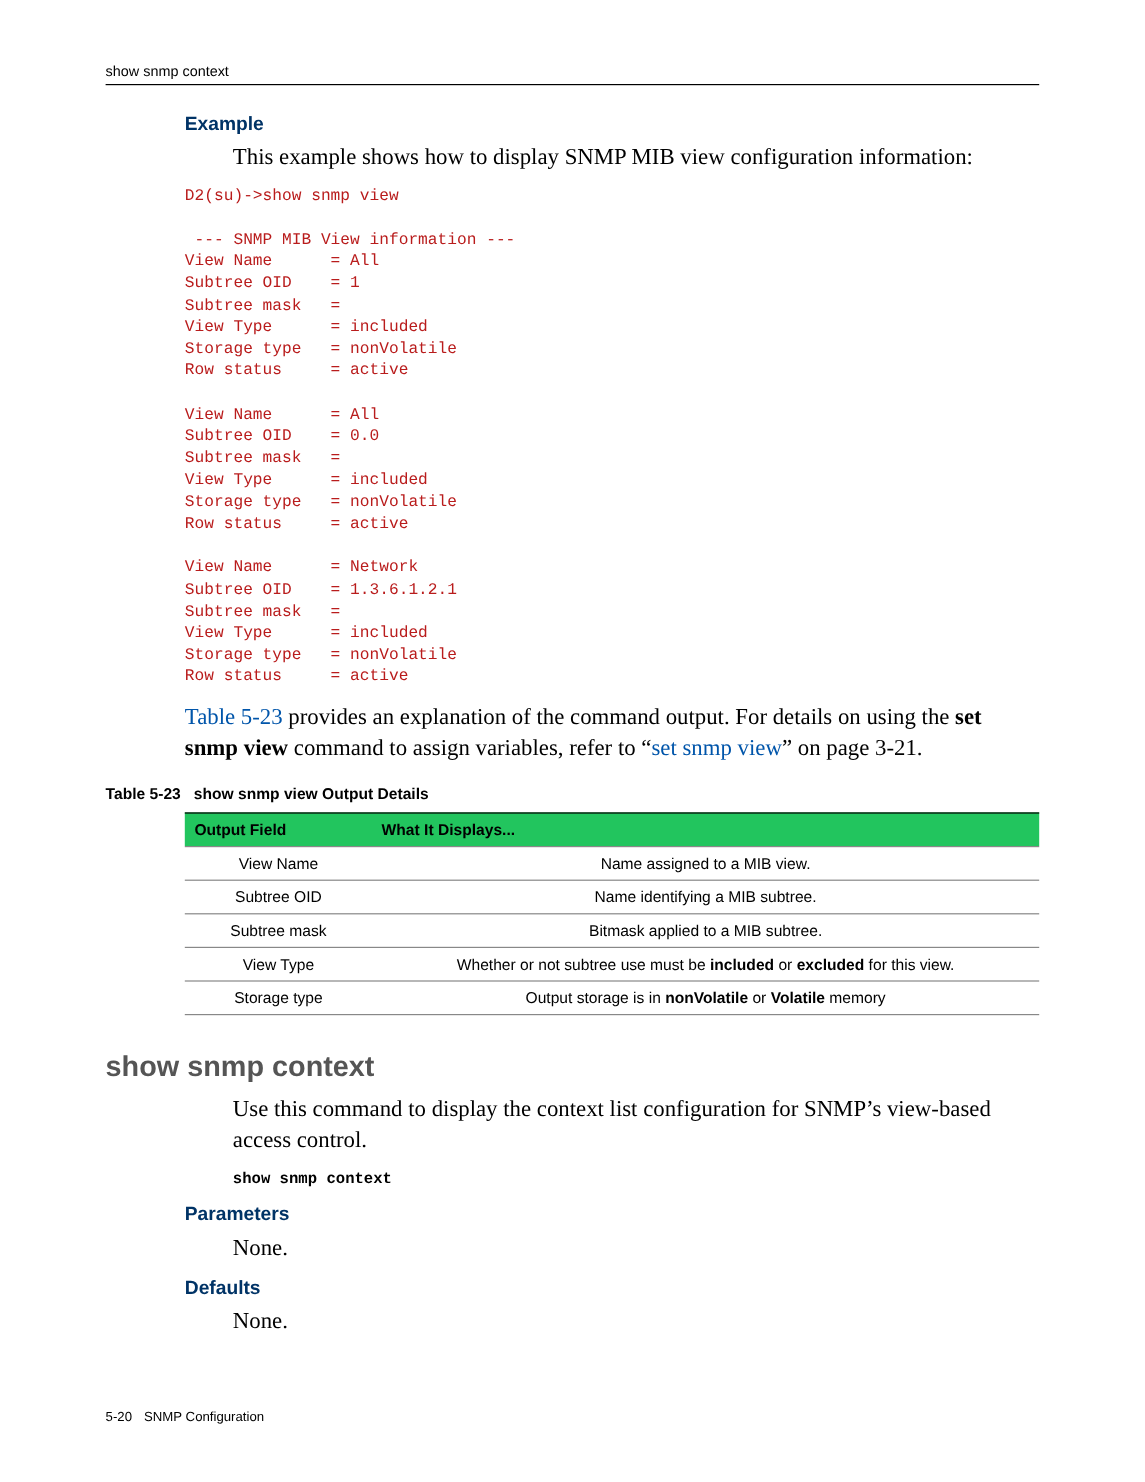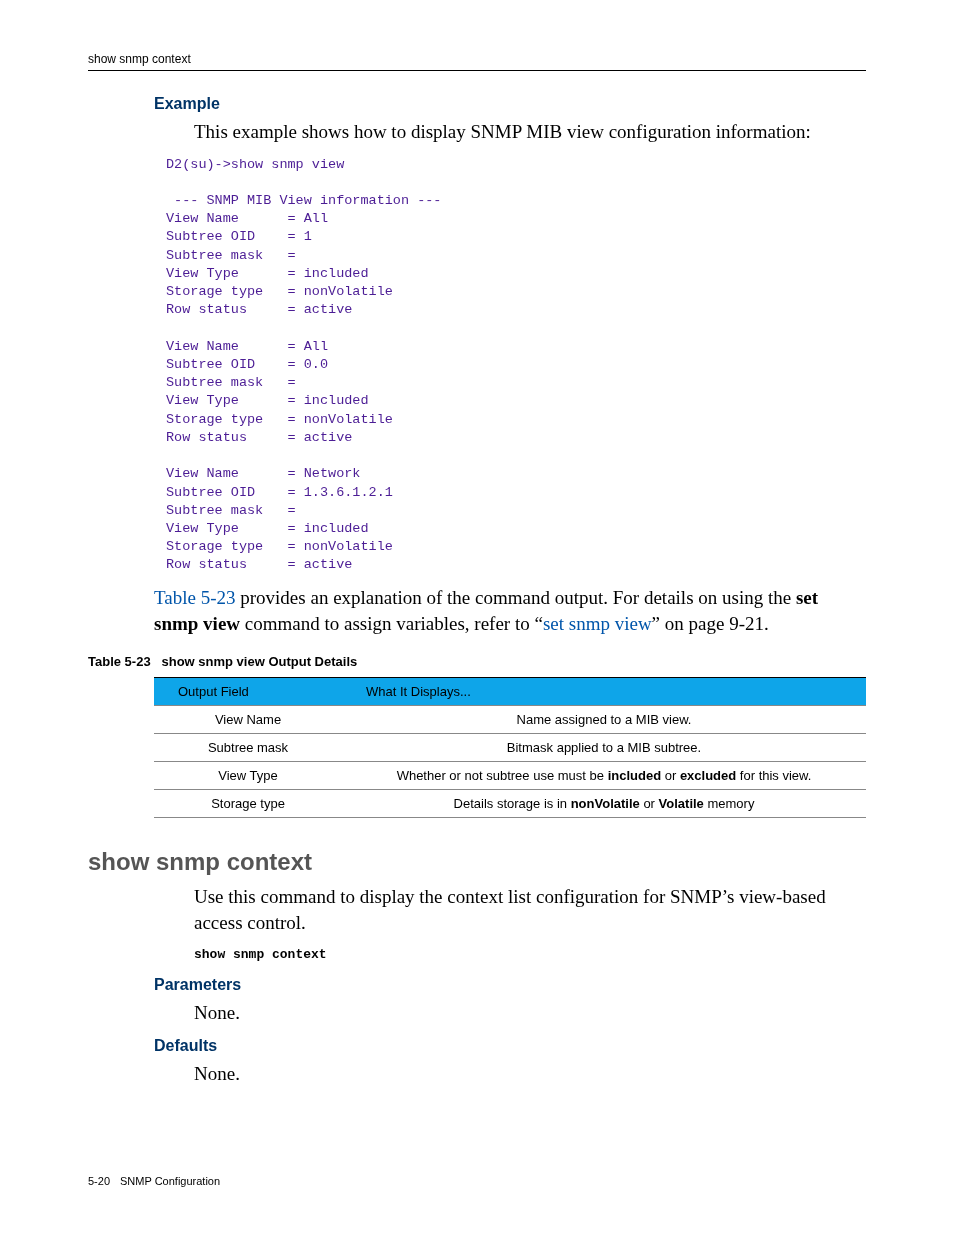--- a/index.html
+++ b/index.html
@@ -49,23 +49,23 @@
     font-family: "Palatino Linotype", "Book Antiqua", Palatino, serif;
     font-size: 19px;
     line-height: 1.4;
     margin: 0 0 10px 0;
     color: #000;
   }
   pre.terminal {
     font-family: "Courier New", Courier, monospace;
     font-size: 13.5px;
     line-height: 1.35;
-    margin: 0 0 10px 12px;
+    margin: 0 0 10px 0;
     white-space: pre;
-    color: #4c1d95;
+    color: #b91c1c;
   }
   pre.syntax {
     font-family: "Courier New", Courier, monospace;
     font-size: 13px;
     font-weight: bold;
     margin: 0 0 14px 40px;
     white-space: pre;
   }
   .link {
     color: #0055aa;
@@ -79,25 +79,25 @@
     color: #000;
   }
   table.output-table {
     width: 100%;
     border-collapse: collapse;
     font-family: Arial, Helvetica, sans-serif;
     font-size: 13px;
   }
   table.output-table th {
     text-align: left;
-    background: #0ea5e9;
+    background: #22c55e;
     border-top: 1px solid #000;
     border-bottom: 1px solid #888;
-    padding: 6px 24px;
-    font-weight: normal;
+    padding: 6px 8px;
+    font-weight: bold;
   }
   table.output-table td {
     border-bottom: 1px solid #888;
     padding: 6px 8px;
     vertical-align: top;
     text-align: center;
   }
   table.output-table th:first-child,
   table.output-table td:first-child {
     width: 140px;
@@ -140,53 +140,57 @@
 Row status     = active
 
 View Name      = Network
 Subtree OID    = 1.3.6.1.2.1
 Subtree mask   =
 View Type      = included
 Storage type   = nonVolatile
 Row status     = active</pre>
 
     <p class="body-text">
-      <span class="link">Table 5-23</span><span> provides an explanation of the command output. For details on using the </span><span class="bold">set snmp view</span><span> command to assign variables, refer to “</span><span class="link">set snmp view</span><span>” on page 9-21.</span>
+      <span class="link">Table 5-23</span><span> provides an explanation of the command output. For details on using the </span><span class="bold">set snmp view</span><span> command to assign variables, refer to “</span><span class="link">set snmp view</span><span>” on page 3-21.</span>
     </p>
 
     <div class="table-caption">
       <span>Table 5-23</span>&nbsp;&nbsp;&nbsp;<span>show snmp view Output Details</span>
     </div>
 
     <table class="output-table">
       <thead>
         <tr>
           <th>Output Field</th>
           <th>What It Displays...</th>
         </tr>
       </thead>
       <tbody>
         <tr>
           <td>View Name</td>
           <td>Name assigned to a MIB view.</td>
+        </tr>
+        <tr>
+          <td>Subtree OID</td>
+          <td>Name identifying a MIB subtree.</td>
         </tr>
         <tr>
           <td>Subtree mask</td>
           <td>Bitmask applied to a MIB subtree.</td>
         </tr>
         <tr>
           <td>View Type</td>
           <td>
             <span>Whether or not subtree use must be </span><span class="bold">included</span><span> or </span><span class="bold">excluded</span><span> for this view.</span>
           </td>
         </tr>
         <tr>
           <td>Storage type</td>
           <td>
-            <span>Details storage is in </span><span class="bold">nonVolatile</span><span> or </span><span class="bold">Volatile</span><span> memory</span>
+            <span>Output storage is in </span><span class="bold">nonVolatile</span><span> or </span><span class="bold">Volatile</span><span> memory</span>
           </td>
         </tr>
       </tbody>
     </table>
 
     <div class="h2">show snmp context</div>
     <p class="body-text" style="margin-left:40px;">Use this command to display the context list configuration for SNMP’s view-based access control.</p>
 
     <pre class="syntax">show snmp context</pre>
 

